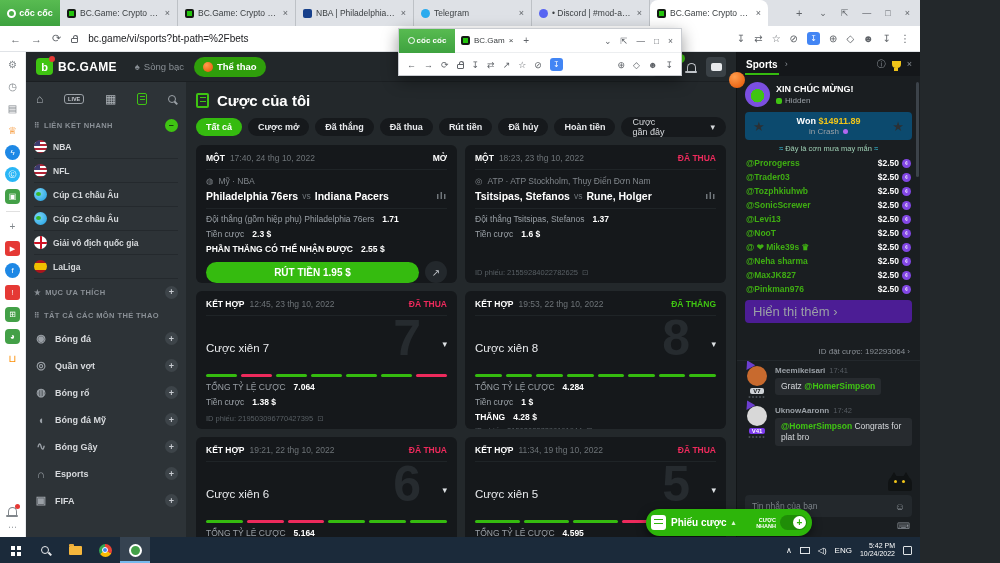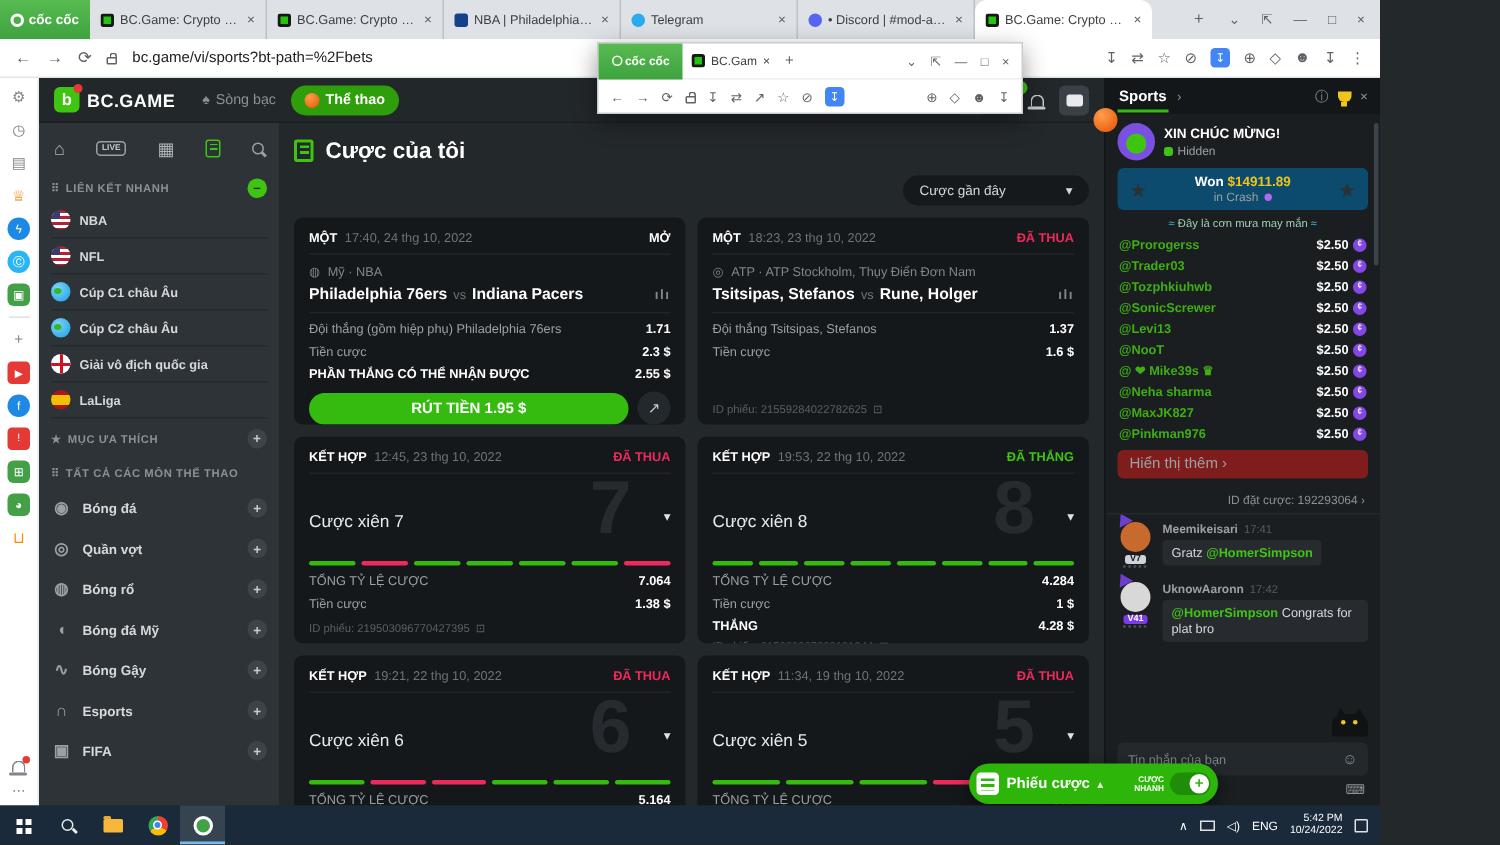--- a/index.html
+++ b/index.html
@@ -105,21 +105,21 @@
 .btype{color:#fff;font-weight:bold}
 .btime{color:#6d7377}
 .status{margin-left:auto;font-weight:bold}
 .st-open .status{color:#fff}
 .st-lost .status{color:#ed2a5c}
 .st-won .status{color:#3fc412}
 .league{display:flex;align-items:center;gap:5px;font-size:8.5px;color:#80868b;margin:6px 0 4px}
 .teams{display:flex;align-items:center;gap:4px;font-size:10.5px;font-weight:bold;color:#fff;padding-bottom:6px;border-bottom:1px solid #1f2427}
 .teams .vs{color:#6f757a;font-weight:normal;font-size:8.5px}
 .teams .stats{margin-left:auto;color:#80868b;font-size:9px;font-weight:bold;letter-spacing:1px}
-.krow{display:flex;justify-content:space-between;font-size:8.5px;color:#9aa0a6;margin-top:5px;gap:8px}
+.krow{display:flex;font-size:8.5px;color:#9aa0a6;margin-top:5px;gap:8px}
 .krow .val{color:#fff;font-weight:bold}
 .krow.big{color:#fff;font-weight:bold}
 .cta-row{display:flex;gap:6px;margin-top:7px;align-items:center}
 .cta{flex:1;background:#35bb0f;border-radius:12px;color:#fff;font-weight:bold;font-size:10px;text-align:center;padding:5px 0}
 .share-btn{width:22px;height:22px;border-radius:50%;background:#23282c;color:#c7cbd0;display:flex;align-items:center;justify-content:center;font-size:10px;flex:none}
 .card-id{margin-top:auto;font-size:7.5px;color:#585f64;display:flex;gap:4px;padding-top:4px}
 .combo-name{font-size:11.5px;color:#e8eaed;margin-top:26px}
 .watermark{position:absolute;top:22px;right:36px;font-size:50px;font-weight:bold;color:#262b2f;line-height:1}
 .combo-caret{position:absolute;top:48px;right:10px;color:#dfe3e6;font-size:9px}
 .segbar{display:flex;gap:4px;margin-top:20px}
@@ -152,21 +152,21 @@
 .won-l1 .amt{color:#f0c419}
 .won-l2{font-size:8px;color:#9aa0a6;margin-top:1px}
 .pdot{width:5px;height:5px;border-radius:50%;background:#b267f0;display:inline-block;margin-left:4px}
 .rain-row{text-align:center;font-size:7.5px;color:#9fd0b5;margin:4px 0 3px}
 .rain-row .wv{color:#35c5e0}
 .winners{padding:0 9px}
 .winner{display:flex;align-items:center;height:14px;font-size:8.5px}
 .wname{color:#3fae12;font-weight:bold;white-space:nowrap;overflow:hidden}
 .wamt{margin-left:auto;color:#fff;font-weight:bold}
 .coin{width:9px;height:9px;border-radius:50%;background:#8247e5;color:#fff;font-size:6px;display:flex;align-items:center;justify-content:center;margin-left:3px;flex:none}
-.show-more{margin:4px 8px 3px;background:#7f1d1d;border-radius:4px;padding:4px 8px;font-size:10px;color:#9aa0a6}
+.show-more{margin:4px 8px 17px;background:#4c1d95;border-radius:4px;padding:4px 8px;font-size:13px;color:#9aa0a6}
 .bet-id-strip{padding:4px 10px;font-size:8px;color:#8a9096;text-align:right;border-bottom:1px solid #23282c;margin-top:3px}
 .messages{flex:1;min-height:0;overflow:hidden;padding:5px 8px;position:relative}
 .msg{display:flex;gap:6px;margin-bottom:6px}
 .avcol{width:24px;display:flex;flex-direction:column;align-items:center;flex:none}
 .avatar{width:20px;height:20px;border-radius:50%;position:relative}
 .avatar .hat{position:absolute;top:-6px;left:-3px;width:0;height:0;border-left:5px solid transparent;border-right:5px solid transparent;border-bottom:8px solid #6d3fd1;transform:rotate(-28deg)}
 .av1{background:#c86a2e}.av2{background:#d8d8d8}.av3{background:#7a7f85}
 .vbadge{font-size:6px;font-weight:bold;border-radius:2px;padding:0 3px;margin-top:2px;background:#cfd3d7;color:#16181b}
 .vbadge.purple{background:#7c3aed;color:#fff}
 .msg-body{min-width:0}
@@ -450,20 +450,30 @@
               </div>
               </div>
           </div>
 
           <div class="main">
             <div class="title-row">
               <span class="tdocs"></span>
               <h1>Cược của tôi</h1>
             </div>
             <div class="chips">
+              <div style="display:flex;gap:6px">
+
+              <span class="chip active">Tất cả</span>
+                  <span class="chip">Cược mở</span>
+                  <span class="chip">Đã thắng</span>
+                  <span class="chip">Đã thua</span>
+                  <span class="chip">Rút tiền</span>
+                  <span class="chip">Đã hủy</span>
+                  <span class="chip">Hoàn tiền</span>
+                </div>
               <div class="sortdd">
                 <span>Cược gần đây</span>
                 <span>▾</span>
               </div>
             </div>
 
             <div class="grid">
 
               <div class="card st-open">
                 <div class="card-head">

